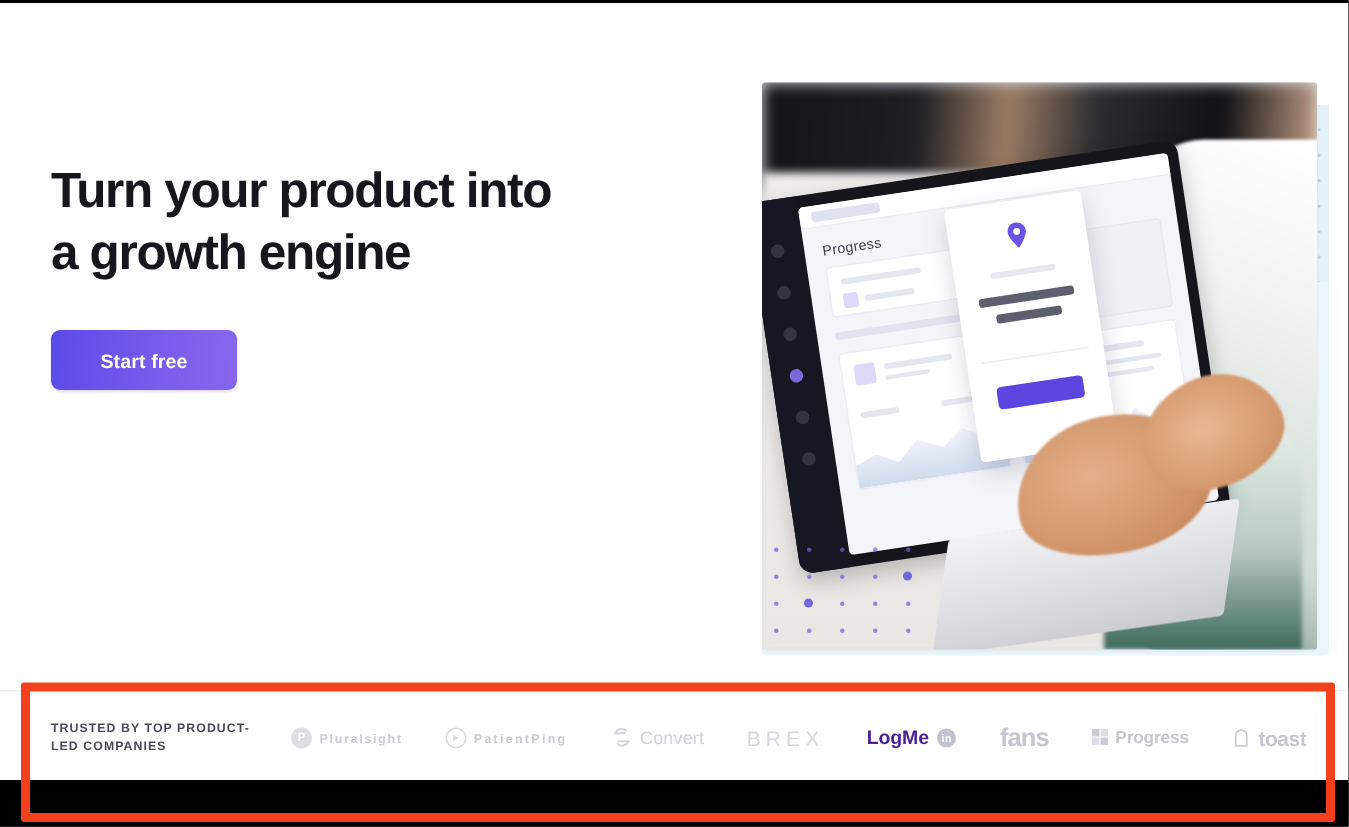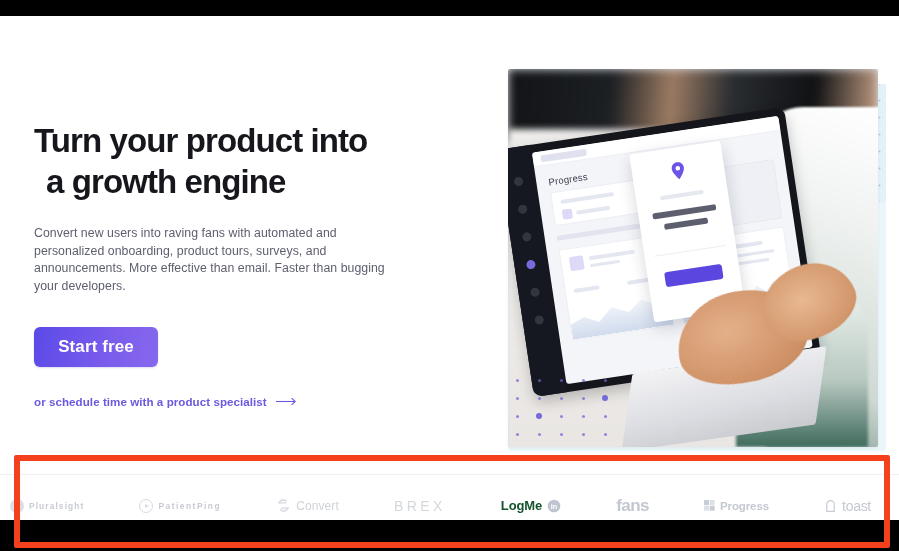--- a/index.html
+++ b/index.html
@@ -12,59 +12,59 @@
 
   #stage {
     position: relative;
     width: 899px; height: 551px;
     background: #000;
   }
 
   
   .page {
     position: absolute;
-    left: 0; top: 16px;
+    left: 0; top: 2px;
     width: 899px; height: 520px;
     background: #ffffff;
     overflow: hidden;
   }
 
   
   .hero-left {
     position: absolute;
     left: 34px; top: 104px;
     width: 400px;
   }
   .headline {
     font-size: 33px;
     line-height: 41px;
     font-weight: 700;
     letter-spacing: -0.9px;
     color: #16161d;
   }
-  .headline .l2 { display: block; margin-left: 12px; }
+  .headline .l2 { display: block; }
   .subcopy {
     margin-top: 23px;
     width: 360px;
     font-size: 12.3px;
     line-height: 17.5px;
     color: #5d5f6e;
     letter-spacing: 0.05px;
   }
   .cta-row { margin-top: 32px; }
   .btn-primary {
     display: inline-flex;
     align-items: center;
     justify-content: center;
     width: 124px; height: 40px;
     border: 0;
     border-radius: 6px;
     background: linear-gradient(100deg, #5b4ae8 0%, #7b5cec 60%, #8668ee 100%);
     color: #ffffff;
-    font-size: 17px;
+    font-size: 13px;
     font-weight: 600;
     letter-spacing: 0.1px;
     cursor: pointer;
     box-shadow: 0 1px 2px rgba(70,50,190,.18);
   }
   .link-secondary {
     display: inline-flex;
     align-items: center;
     gap: 9px;
     margin-top: 28px;
@@ -319,24 +319,24 @@
     gap: 5px;
     color: #c8cbd2;
     cursor: pointer;
   }
   .logo .mark { display: flex; align-items: center; }
   .logo .txt { font-size: 11px; font-weight: 600; letter-spacing: .2px; }
   .logo.patientping .txt { font-size: 8.4px; font-weight: 700; letter-spacing: 1.1px; }
   .logo.pluralsight .txt { font-size: 8.4px; font-weight: 600; letter-spacing: 1.5px; }
   .logo.segment .txt { font-size: 12px; font-weight: 500; letter-spacing: .1px; color:#cfd2d8; }
   .logo.brex .txt { font-size: 14px; font-weight: 400; letter-spacing: 3.4px; color: #d4d7dc; }
-  .logo.logmein .txt { font-size: 13px; font-weight: 600; letter-spacing: -.1px; color:#14532d; }
+  .logo.logmein .txt { font-size: 13px; font-weight: 600; letter-spacing: -.1px; color:#4c1d95; }
   .logo.lyft .txt { font-size: 17px; font-weight: 800; letter-spacing: -.6px; color: #c3c7d0; }
   .logo.sendgrid .txt { font-size: 11.5px; font-weight: 700; letter-spacing: -.1px; color:#c4c8d0; }
-  .logo.toast .txt { font-size: 14px; font-weight: 400; letter-spacing: -.3px; color:#c4c8d0; }
+  .logo.toast .txt { font-size: 14px; font-weight: 700; letter-spacing: -.3px; color:#c4c8d0; }
   .logo .badge {
     width: 14px; height: 14px; border-radius: 50%;
     background: #dcdee4;
     display: flex; align-items: center; justify-content: center;
     color: #ffffff; font-size: 8px; font-weight: 700;
   }
   .logo .ring {
     width: 14px; height: 14px; border-radius: 50%;
     border: 1.4px solid #d8dbe1;
     display: flex; align-items: center; justify-content: center;
@@ -372,35 +372,25 @@
 
 <div id="stage">
 
   <div class="page">
 
     <div class="hero-left">
       <h1 class="headline">
         <span>Turn your product into</span>
         <span class="l2">a growth engine</span>
       </h1>
-      <p class="subcopy">Convert new users into raving fans with automated and personalized onboarding, product tours, surveys, and announcements. More effective than email. Faster than bugging your developers.</p>
 
       <div class="cta-row">
         <button class="btn-primary">Start free</button>
       </div>
 
-      <a class="link-secondary" href="#">
-        <span>or schedule time with a product specialist</span>
-        <span class="arrow">
-          <svg width="22" height="9" viewBox="0 0 22 9" fill="none">
-            <path d="M0 4.5 H19" stroke="#6a5ae0" stroke-width="1.1"></path>
-            <path d="M15.6 1.2 L19.2 4.5 L15.6 7.8" stroke="#6a5ae0" stroke-width="1.1" fill="none"></path>
-          </svg>
-        </span>
-      </a>
     </div>
 
     <div class="hero-visual">
       <div class="visual-panel"></div>
 
       <div class="dot-band">
         <div class="dots"></div>
       </div>
 
       <div class="photo">
@@ -497,20 +487,21 @@
           <div class="d" style="left:0px;  top:54px;"></div>
           <div class="d" style="left:22px; top:54px;"></div>
           <div class="d" style="left:44px; top:54px;"></div>
           <div class="d" style="left:66px; top:54px;"></div>
           <div class="d" style="left:88px; top:54px;"></div>
         </div>
       </div>
     </div>
 
     <div class="logo-strip">
+      <div class="trusted">Trusted by top product-led companies</div>
 
       <div class="logos">
 
         <div class="logo patientping">
           <span class="mark">
             <span class="badge">P</span>
           </span>
           <span class="txt">Pluralsight</span>
         </div>
 

